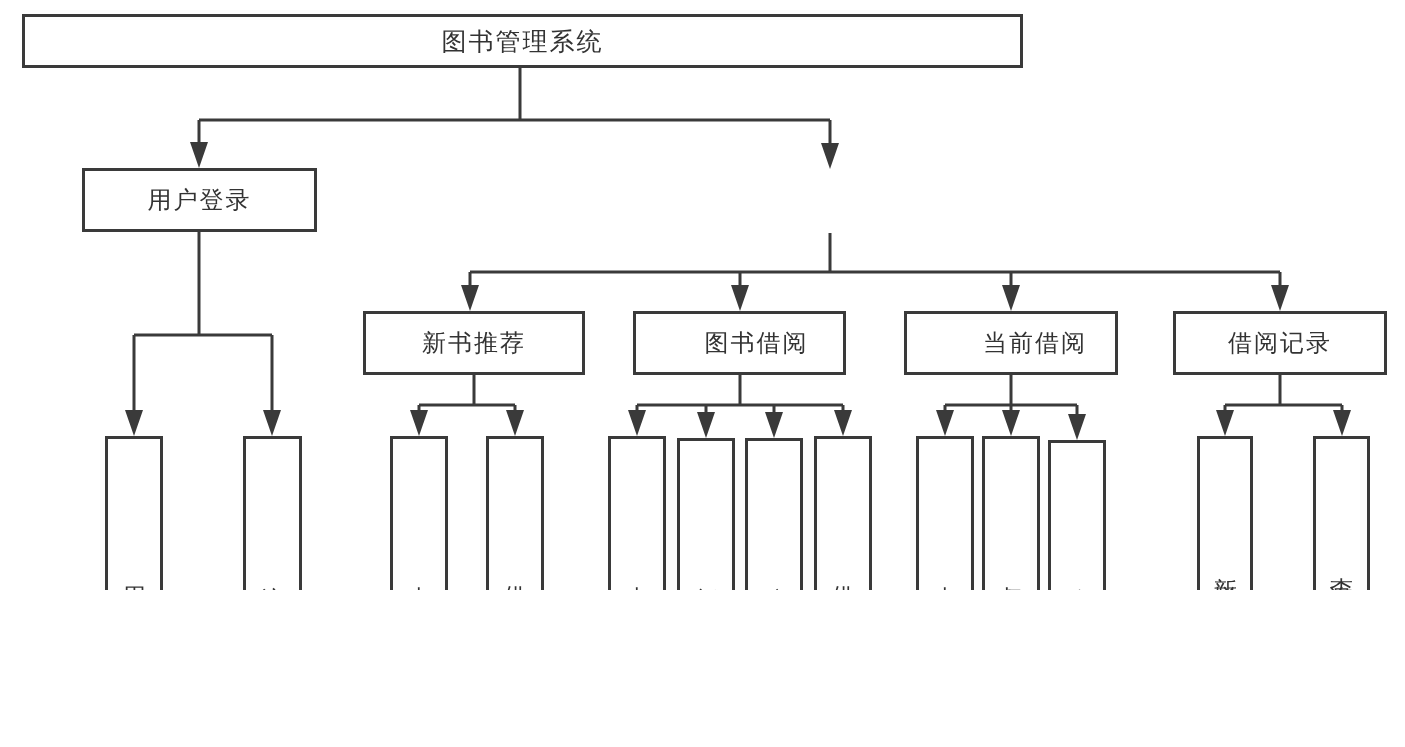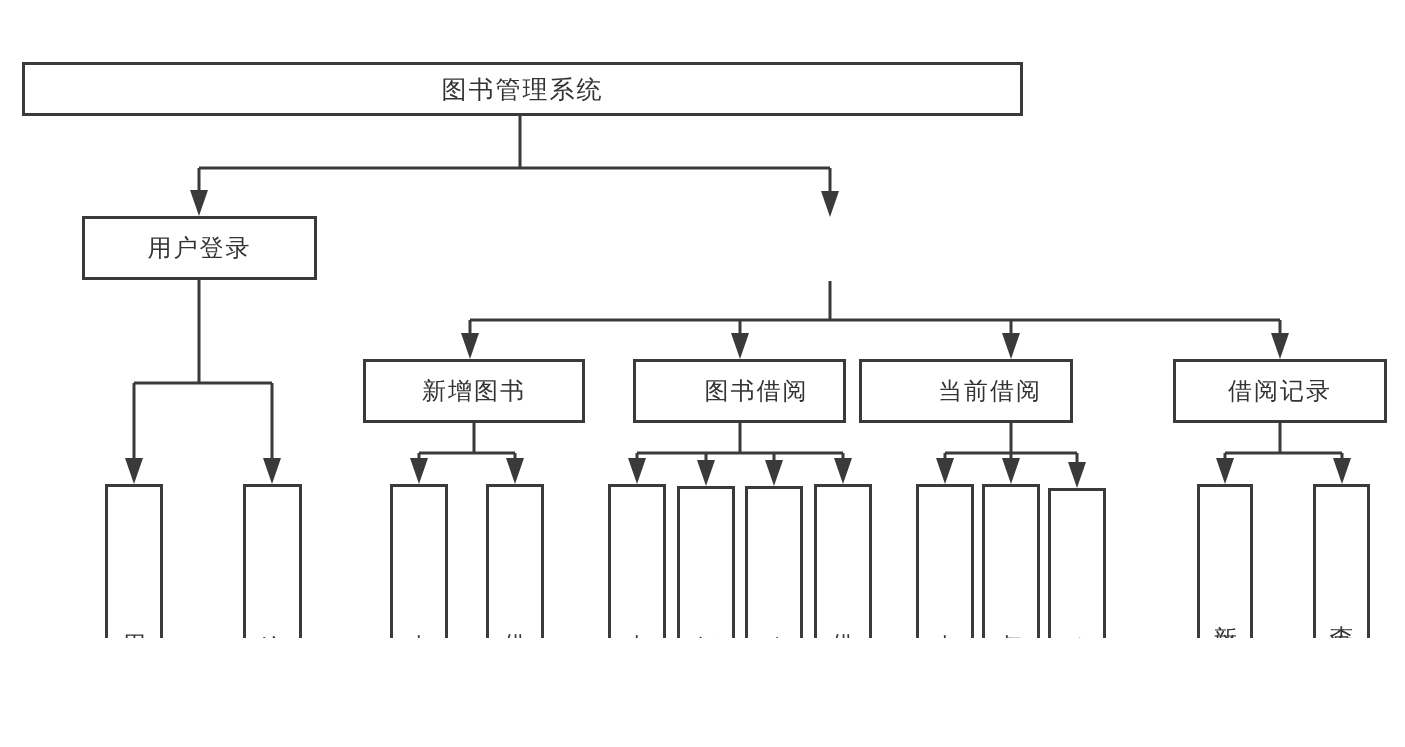--- a/index.html
+++ b/index.html
@@ -2,21 +2,20 @@
 <html><head>
 <meta charset="utf-8">
 <style>
   html,body{margin:0;padding:0;background:#ffffff;}
   .canvas{
     position:relative;
     width:1405px;height:590px;
     background:#ffffff;
     font-family:"DejaVu Sans",sans-serif;
     overflow:hidden;
-    margin-top:48px;
   }
   .node{
     position:absolute;
     box-sizing:border-box;
     background:#ffffff;
     border:3px solid #3a3a3a;
     display:flex;align-items:center;justify-content:center;
     color:#333333;
     z-index:2;
   }
@@ -43,21 +42,21 @@
     white-space:nowrap;
     z-index:6;
   }
 
   
   #n-root{left:22px;top:14px;width:1001px;height:54px;}
   #n-user-login{left:82px;top:168px;width:235px;height:64px;}
   #n-book-mgmt{left:712px;top:169px;width:235px;height:64px;}
   #n-new-book{left:363px;top:311px;width:222px;height:64px;}
   #n-borrowing{left:633px;top:311px;width:213px;height:64px;padding-left:34px;}
-  #n-current{left:859px;top:311px;width:214px;height:64px;padding-left:48px;}
+  #n-current{left:904px;top:311px;width:214px;height:64px;padding-left:48px;}
   #n-records{left:1173px;top:311px;width:214px;height:64px;}
 
   #n-ul-login{left:105px;top:436px;width:58px;height:297px;}
   #n-ul-logout{left:243px;top:436px;width:59px;height:297px;}
   #n-nb-query{left:390px;top:436px;width:58px;height:297px;}
   #n-nb-borrow{left:486px;top:436px;width:58px;height:297px;}
   #n-bb-query{left:608px;top:436px;width:58px;height:297px;}
   #n-bb-add{left:677px;top:438px;width:58px;height:297px;}
   #n-bb-edit{left:745px;top:438px;width:58px;height:297px;}
   #n-bb-borrow{left:814px;top:436px;width:58px;height:297px;}
@@ -117,21 +116,21 @@
 
   <div class="node root" id="n-root">
     <span class="hlabel">图书管理系统</span>
   </div>
 
   <div class="node" id="n-user-login">
     <span class="hlabel">用户登录</span>
   </div>
 
   <div class="node" id="n-new-book">
-    <span class="hlabel">新增图书</span>
+    <span class="hlabel">新书推荐</span>
   </div>
   <div class="node" id="n-borrowing">
     <span class="hlabel">图书借阅</span>
   </div>
   <div class="node" id="n-current">
     <span class="hlabel">当前借阅</span>
   </div>
   <div class="node" id="n-records">
     <span class="hlabel">借阅记录</span>
   </div>

